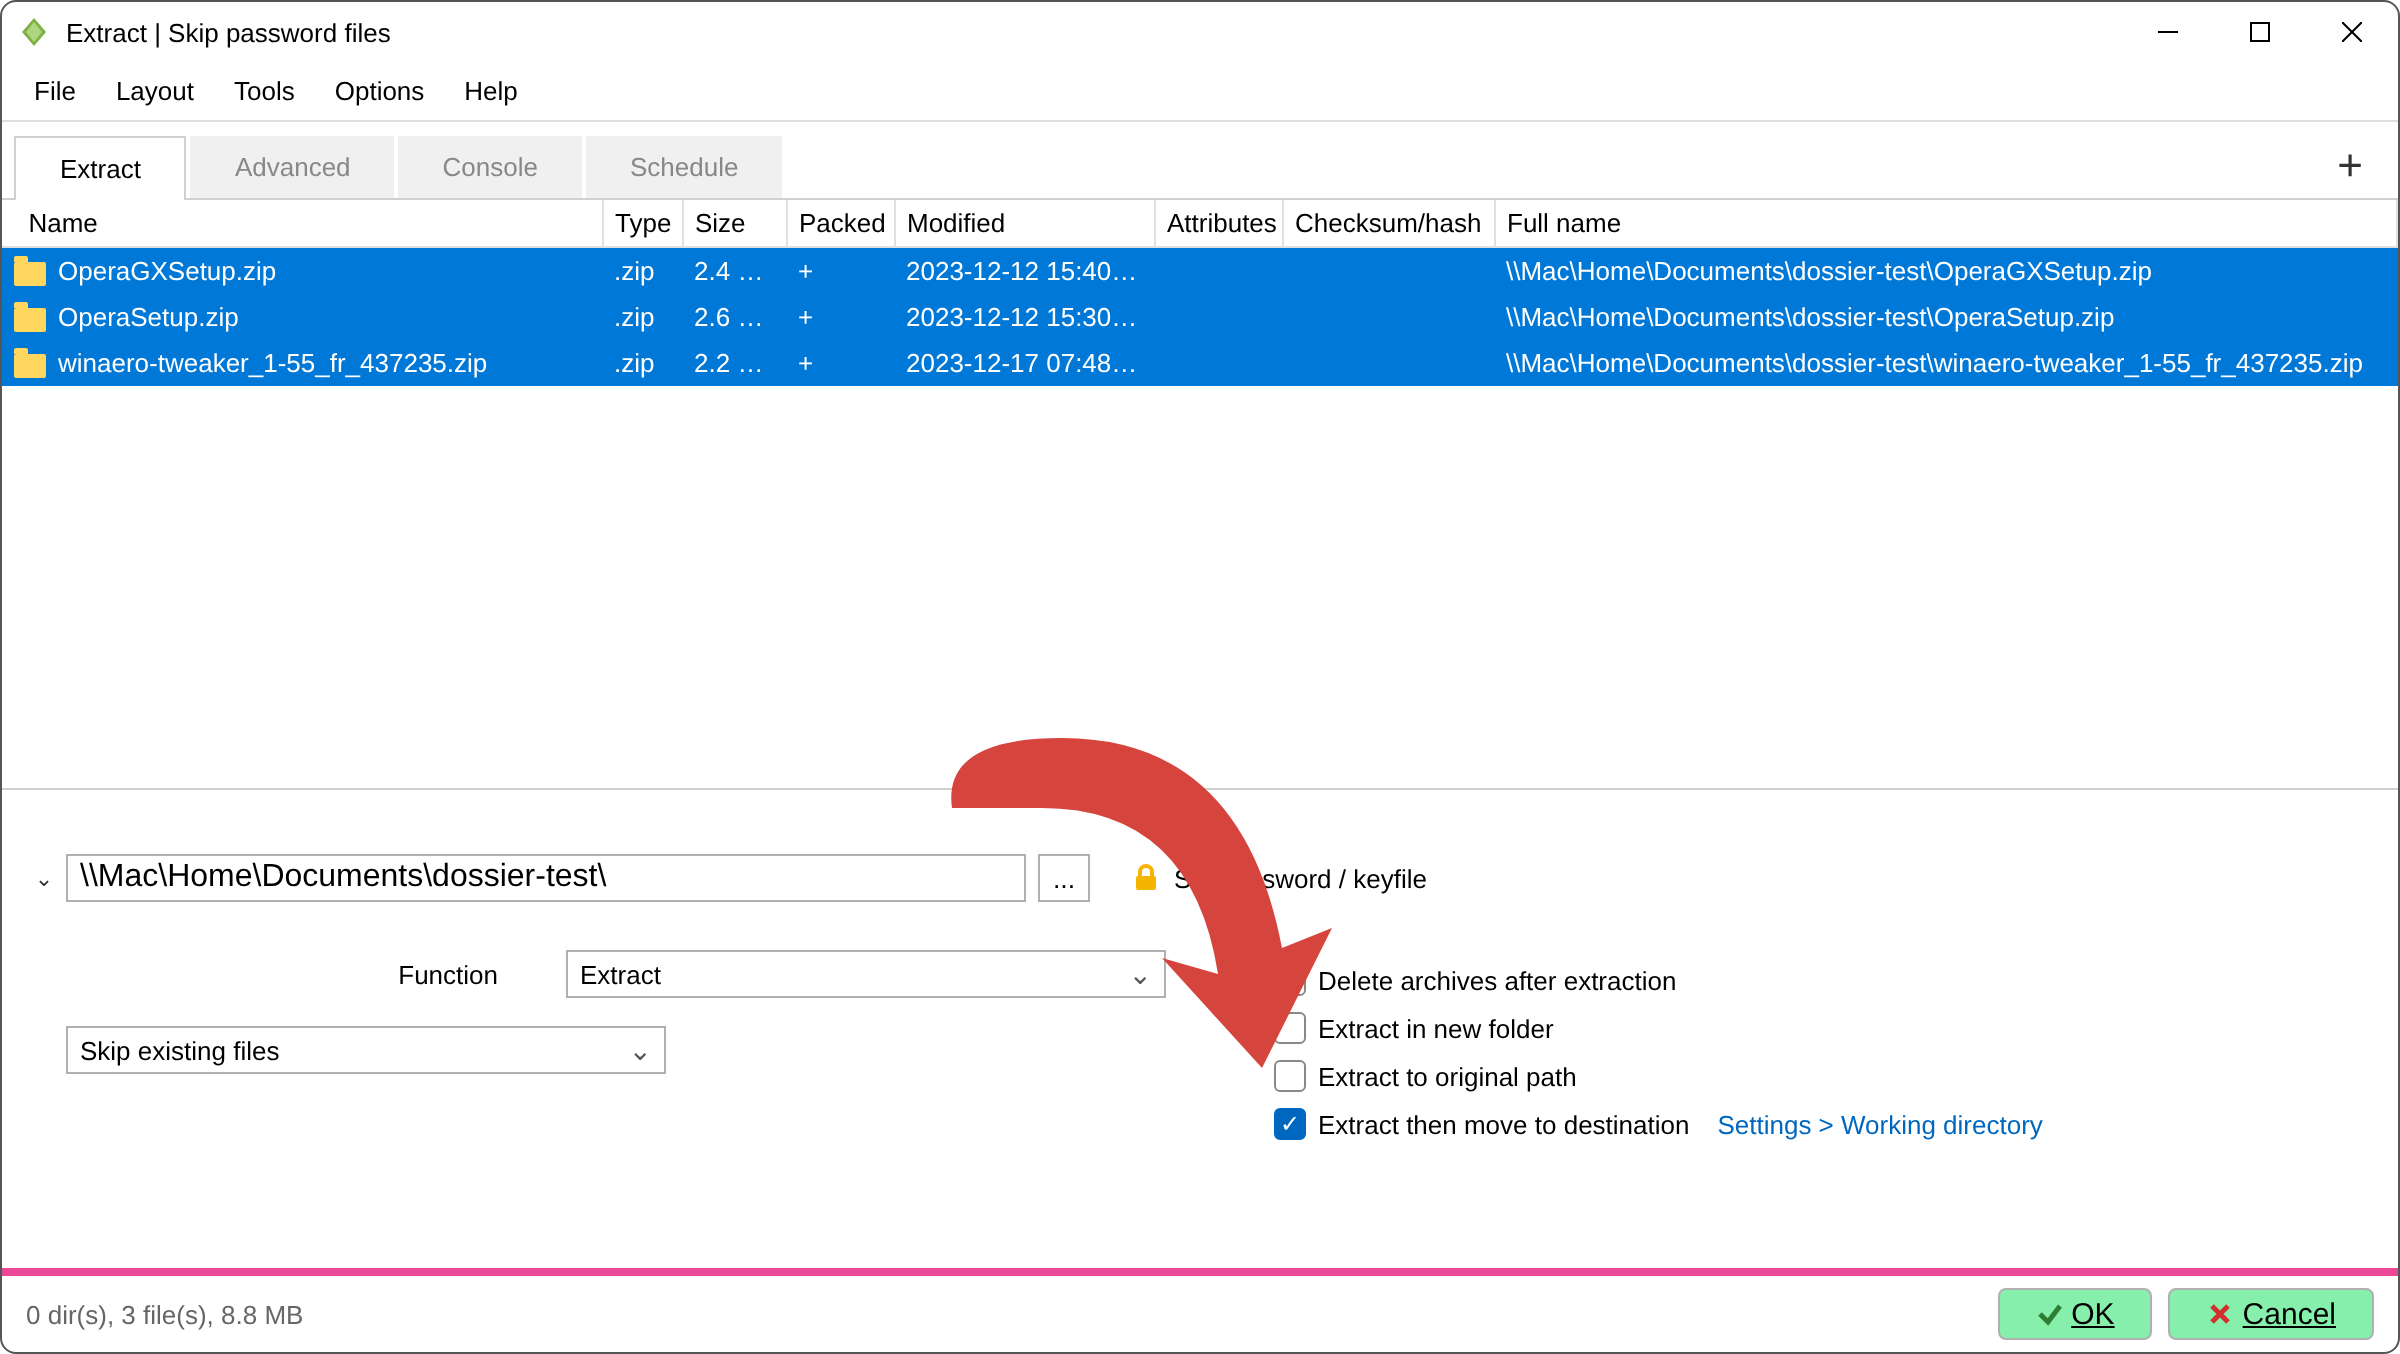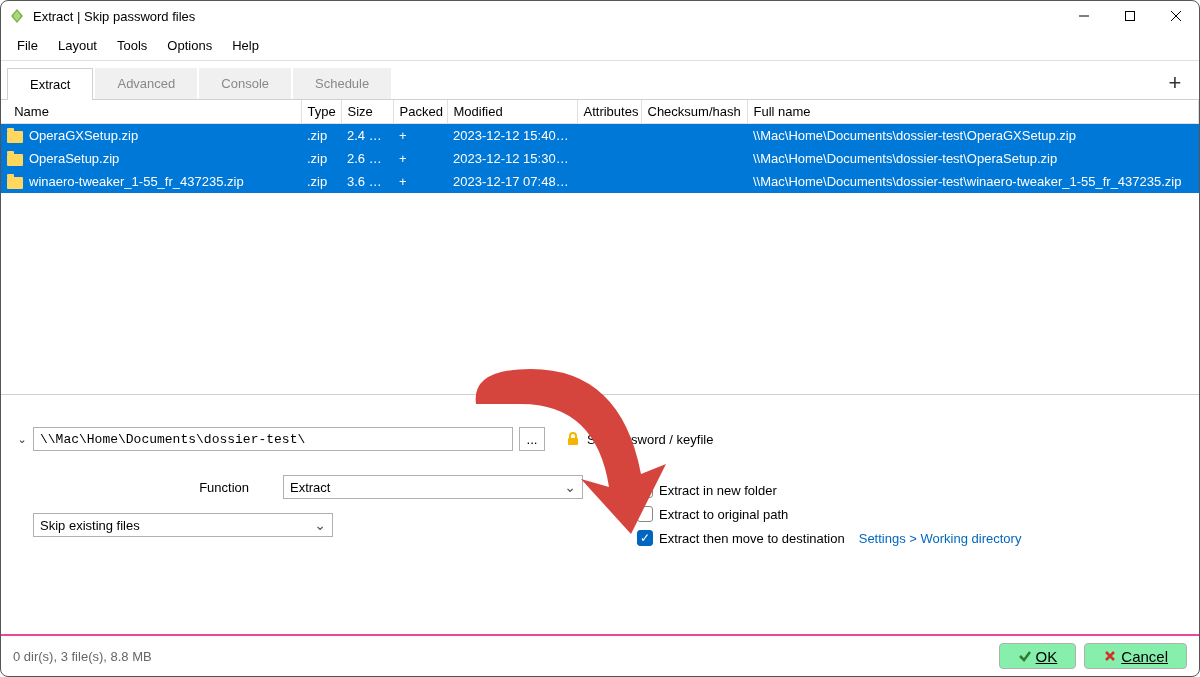--- a/index.html
+++ b/index.html
@@ -40,35 +40,35 @@
 tr.row { background: #0078d7; color: #fff; }
 .folder-icon { display: inline-block; width: 16px; height: 12px; background: #ffd75e; border-radius: 1px; position: relative; margin-right: 6px; vertical-align: middle; }
 .folder-icon::before { content: ''; position: absolute; top: -3px; left: 0; width: 7px; height: 3px; background: #ffd75e; border-radius: 1px 1px 0 0; }
 td.right { text-align: left; }
 
 
 .panel { padding: 30px 10px 10px 10px; border-top: 1px solid #d0d0d0; position: relative; }
 .form-row { display: flex; align-items: center; margin-bottom: 10px; min-height: 28px; }
 .form-label { width: 250px; text-align: right; padding-right: 12px; }
 .chev { width: 22px; text-align: center; cursor: pointer; font-size: 11px; color: #333; }
-.text-input { height: 24px; border: 1px solid #b0b0b0; padding: 2px 6px; font-family: Liberation Mono, monospace; font-size: 13px; background: #fff; flex: 0 0 480px; }
+.text-input { height: 24px; border: 1px solid #b0b0b0; padding: 2px 6px; font-family: Liberation Sans, sans-serif; font-size: 16px; background: #fff; flex: 0 0 480px; }
 .browse-btn { width: 26px; height: 24px; margin-left: 6px; border: 1px solid #b0b0b0; background: #fff; cursor: pointer; display: flex; align-items: center; justify-content: center; }
 .lock-icon { width: 16px; height: 16px; margin-left: 20px; margin-right: 6px; }
 .pw-link { cursor: pointer; }
 .select { height: 24px; border: 1px solid #b0b0b0; padding: 2px 6px; background: #fff; position: relative; display: flex; align-items: center; flex: 0 0 300px; }
 .select::after { content: '⌄'; position: absolute; right: 6px; font-size: 14px; color: #555; }
 .options-col { position: absolute; left: 636px; top: 87px; }
 .opt { display: flex; align-items: center; margin-bottom: 8px; }
 .chk { width: 16px; height: 16px; border: 1px solid #888; border-radius: 3px; margin-right: 6px; display: flex; align-items: center; justify-content: center; background: #fff; cursor: pointer; }
 .chk.checked { background: #0067c0; border-color: #0067c0; }
 .chk.checked::after { content: '✓'; color: #fff; font-size: 12px; line-height: 1; }
 .settings-link { color: #0067c0; margin-left: 14px; cursor: pointer; }
 
 
-.footer { position: absolute; left: 0; right: 0; bottom: 0; height: 42px; display: flex; align-items: center; padding: 0 12px; border-top: 2px solid #ec4899; }
+.footer { position: absolute; left: 0; right: 0; bottom: 0; height: 42px; display: flex; align-items: center; padding: 0 12px; border-top: 4px solid #ec4899; }
 .status { color: #666; flex: 1; }
 .btn { height: 26px; padding: 0 18px; border: 1px solid #b0b0b0; border-radius: 4px; background: #86efac; display: flex; align-items: center; cursor: pointer; margin-left: 8px; font-size: 15px; text-decoration: underline; }
 .btn svg { margin-right: 4px; }
 
 
 .arrow-overlay { position: absolute; left: 450px; top: 358px; pointer-events: none; }
 </style>
 </head>
 <body>
 
@@ -158,21 +158,21 @@
         <td class="right">2.6 MB</td>
         <td>+</td>
         <td>2023-12-12 15:30:04</td>
         <td></td>
         <td></td>
         <td>\\Mac\Home\Documents\dossier-test\OperaSetup.zip</td>
       </tr>
       <tr class="row">
         <td><span class="folder-icon"></span><span>winaero-tweaker_1-55_fr_437235.zip</span></td>
         <td class="right">.zip</td>
-        <td class="right">3.6 MB</td>
+        <td class="right">2.2 MB</td>
         <td>+</td>
         <td>2023-12-17 07:48:50</td>
         <td></td>
         <td></td>
         <td>\\Mac\Home\Documents\dossier-test\winaero-tweaker_1-55_fr_437235.zip</td>
       </tr>
     </tbody>
   </table>
 </div>
 
@@ -201,20 +201,24 @@
   </div>
 
   <div class="form-row">
     <span class="chev"></span>
     <div class="select" style="flex:0 0 300px">
         <span>Skip existing files</span>
       </div>
   </div>
 
   <div class="options-col">
+    <div class="opt">
+      <span class="chk"></span>
+      <span>Delete archives after extraction</span>
+    </div>
     <div class="opt">
       <span class="chk"></span>
       <span>Extract in new folder</span>
     </div>
     <div class="opt">
       <span class="chk"></span>
       <span>Extract to original path</span>
     </div>
     <div class="opt">
       <span class="chk checked"></span>

